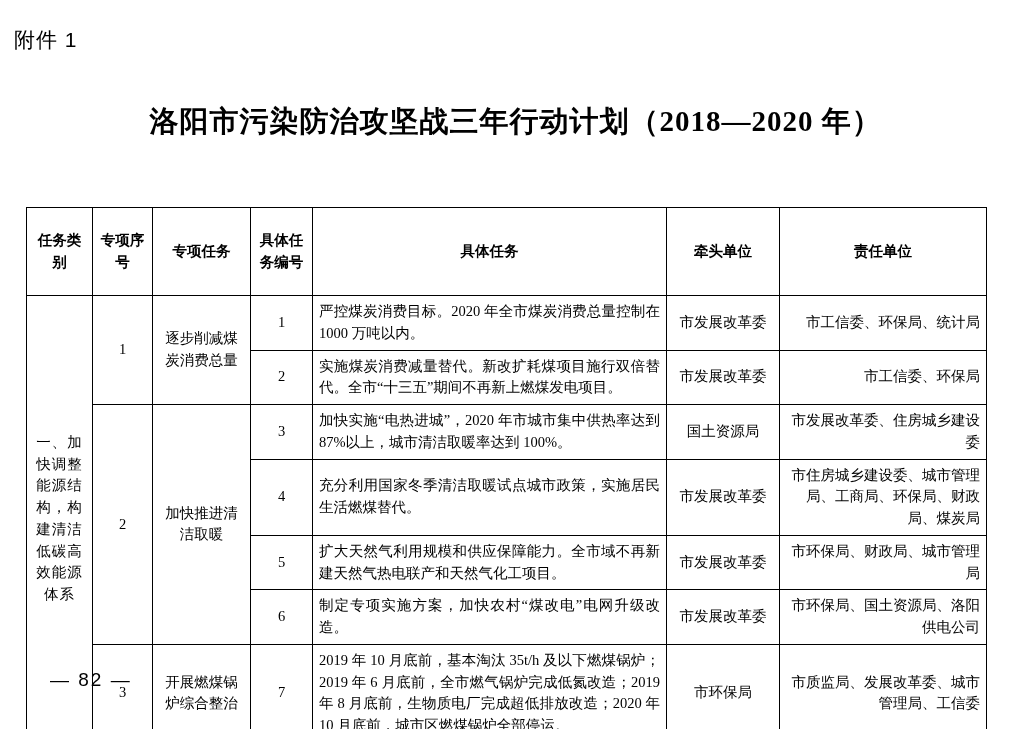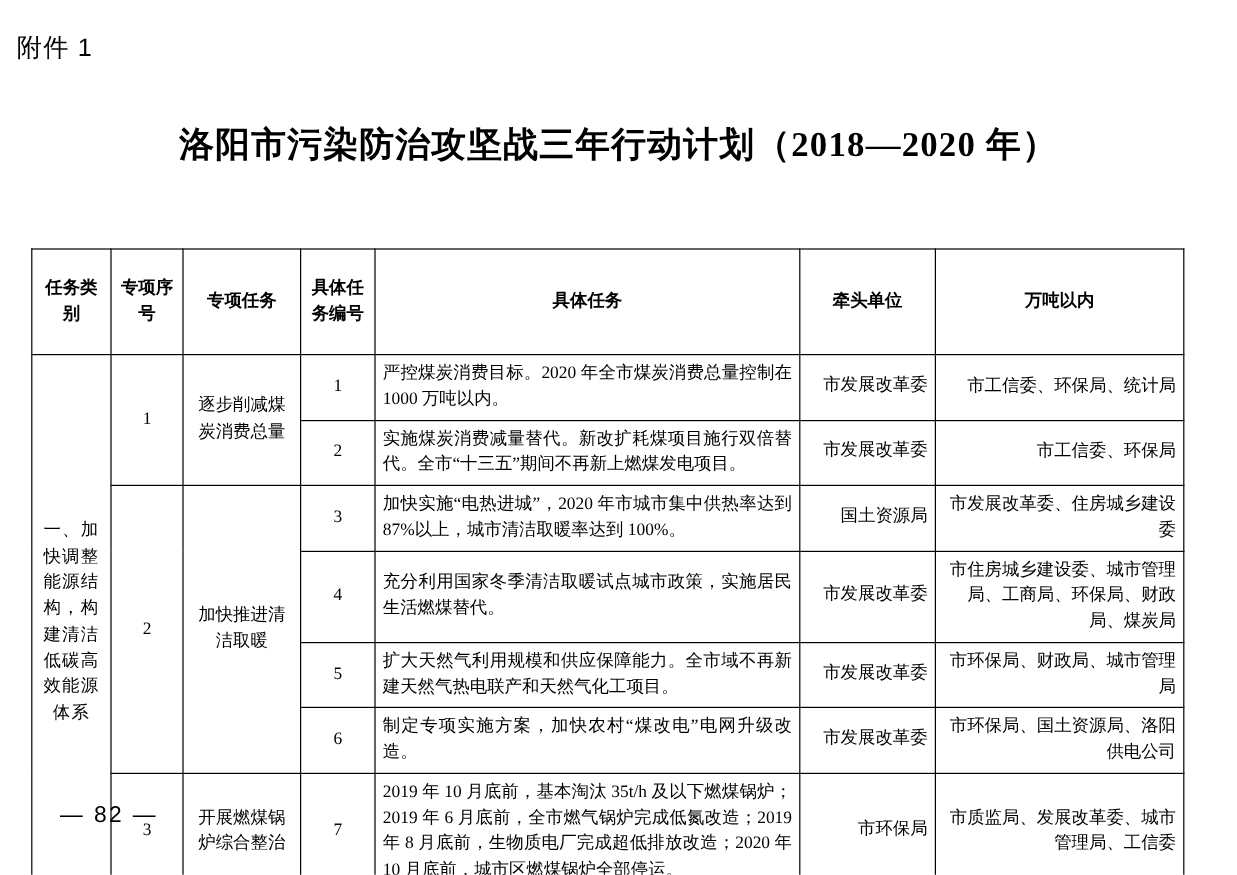--- a/index.html
+++ b/index.html
@@ -85,24 +85,23 @@
     text-justify: inter-ideograph;
     font-size: 14.5px;
     line-height: 1.62;
   }
   td.unit {
     text-align: right;
     font-size: 14.5px;
     line-height: 1.62;
   }
   td.lead {
-    text-align: right;
+    text-align: center;
     font-size: 14.5px;
     line-height: 1.62;
-    font-family: Liberation Mono, monospace;
   }
   .page-number {
     position: absolute;
     left: 50px;
     bottom: 18px;
     font-size: 19px;
     letter-spacing: 2px;
     font-family: "Liberation Sans", "DejaVu Sans", sans-serif;
   }
   .col-1 { width: 66px; }
@@ -135,21 +134,21 @@
         <col class="col-7">
     </colgroup>
     <thead>
       <tr>
         <th class="hdr">任务类别</th>
         <th class="hdr">专项序号</th>
         <th class="hdr">专项任务</th>
         <th class="hdr">具体任务编号</th>
         <th class="hdr">具体任务</th>
         <th class="hdr">牵头单位</th>
-        <th class="hdr">万吨以内</th>
+        <th class="hdr">责任单位</th>
       </tr>
     </thead>
     <tbody>
       <tr>
         <td class="cat" rowspan="7">一、加快调整能源结构，构建清洁低碳高效能源体系</td>
         <td class="ctr" rowspan="2">1</td>
         <td class="task-name" rowspan="2">逐步削减煤炭消费总量</td>
         <td class="ctr">1</td>
         <td class="detail">严控煤炭消费目标。2020 年全市煤炭消费总量控制在 1000 万吨以内。</td>
         <td class="lead">市发展改革委</td>

